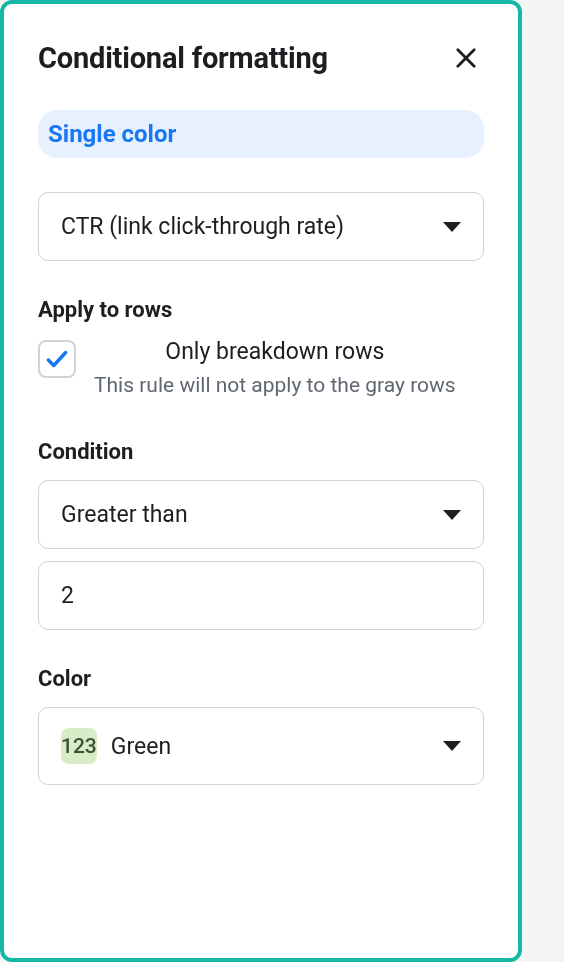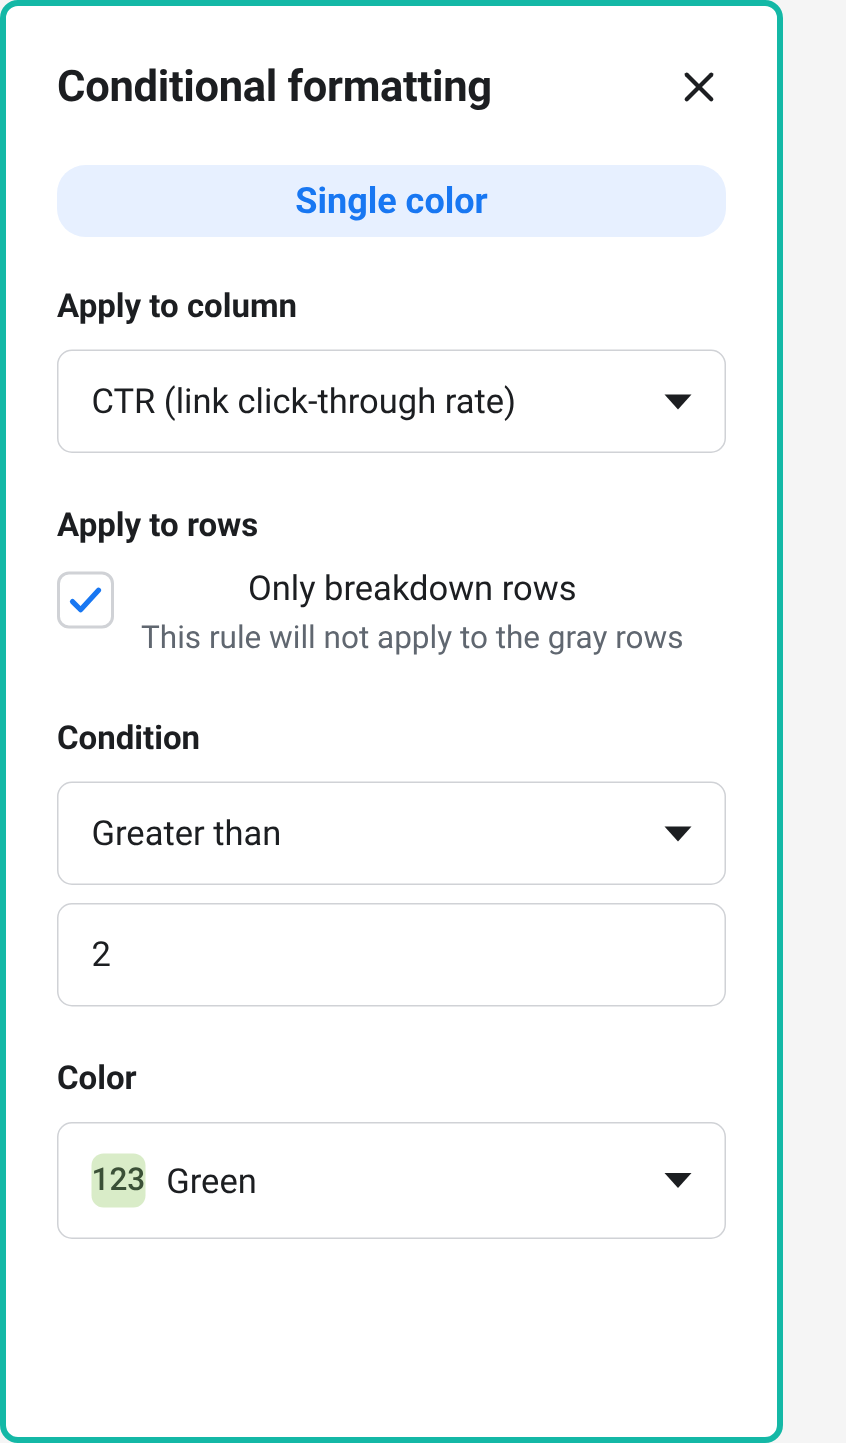--- a/index.html
+++ b/index.html
@@ -39,21 +39,20 @@
     cursor: pointer;
     padding: 4px;
     display: flex;
     align-items: center;
     justify-content: center;
   }
   .tab-bar {
     background: #e7f0ff;
     border-radius: 19px;
     padding: 10px;
-    text-align: center;
     margin-bottom: 34px;
   }
   .tab-label {
     color: #1877f2;
     font-size: 24px;
     font-weight: 700;
   }
   .section-label {
     font-size: 22px;
     font-weight: 700;
@@ -153,21 +152,20 @@
         <line x1="19" y1="5" x2="5" y2="19"></line>
       </svg>
     </button>
   </div>
 
   <div class="tab-bar">
     <span class="tab-label">Single color</span>
   </div>
 
   <div>
-    <div class="section-label">Apply to column</div>
     <div class="select-box">
       <span class="select-value">CTR (link click-through rate)</span>
       <span class="caret"></span>
     </div>
   </div>
 
   <div>
     <div class="section-label">Apply to rows</div>
     <div class="checkbox-row">
       <div class="checkbox">

